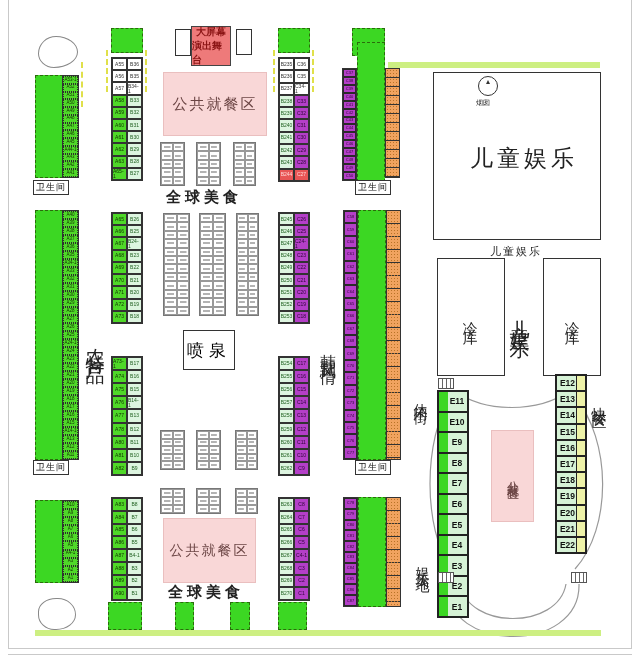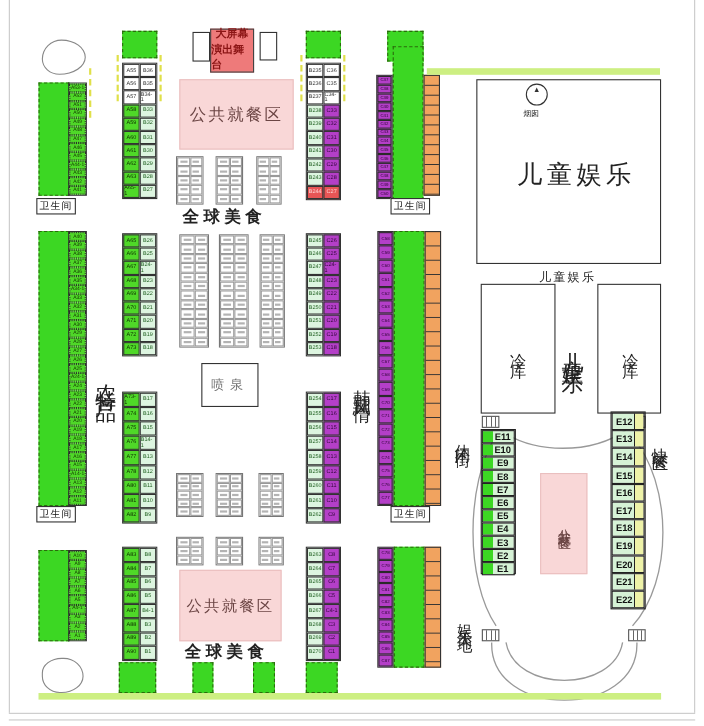--- a/index.html
+++ b/index.html
@@ -458,21 +458,21 @@
       <div class="mini"></div>
       <div class="mini"></div>
       <div class="mini"></div>
       <div class="mini"></div>
       <div class="mini"></div>
       <div class="mini"></div>
       <div class="mini"></div>
       <div class="mini"></div>
       <div class="mini"></div>
     </div>
-  <div class="abs whitebox" style="left:183px;top:330px;width:52px;height:40px;display:flex;align-items:center;justify-content:center;font-size:12px;letter-spacing:5px;color:#737373">喷泉</div>
+  <div class="abs whitebox" style="left:183px;top:330px;width:52px;height:40px;display:flex;align-items:center;justify-content:center;font-size:17px;letter-spacing:5px;color:#000000">喷泉</div>
 
   <div class="abs pairs bc" style="left:278px;top:212px;width:32px;height:112px">
       <div class="prow">
         <div class="pl">B245</div>
         <div class="pr">C26</div>
       </div>
       <div class="prow">
         <div class="pl">B246</div>
         <div class="pr">C25</div>
       </div>
@@ -585,21 +585,21 @@
     </div>
   <div class="abs gblock" style="left:358px;top:497px;width:28px;height:110px"></div>
   <div class="abs ocol" style="left:386px;top:497px;width:15px;height:110px"></div>
 
   <div class="abs vtext" style="left:412px;top:372px;height:52px;font-size:14px;letter-spacing:4px">休闲街</div>
   <div class="abs vtext" style="left:414px;top:528px;height:72px;font-size:14px;letter-spacing:4px">娱乐天地</div>
   <div class="abs vtext" style="left:589px;top:375px;height:52px;font-size:15px;letter-spacing:4px">快餐区</div>
 
   <div class="abs gate" style="left:438px;top:378px;width:16px;height:11px"></div>
   <div class="abs gate" style="left:571px;top:378px;width:16px;height:11px"></div>
-  <div class="abs ecol el" style="left:437px;top:390px;width:32px;height:132px">
+  <div class="abs ecol el" style="left:437px;top:390px;width:32px;height:228px">
       <div class="cell">E11</div>
       <div class="cell">E10</div>
       <div class="cell">E9</div>
       <div class="cell">E8</div>
       <div class="cell">E7</div>
       <div class="cell">E6</div>
       <div class="cell">E5</div>
       <div class="cell">E4</div>
       <div class="cell">E3</div>
       <div class="cell">E2</div>

